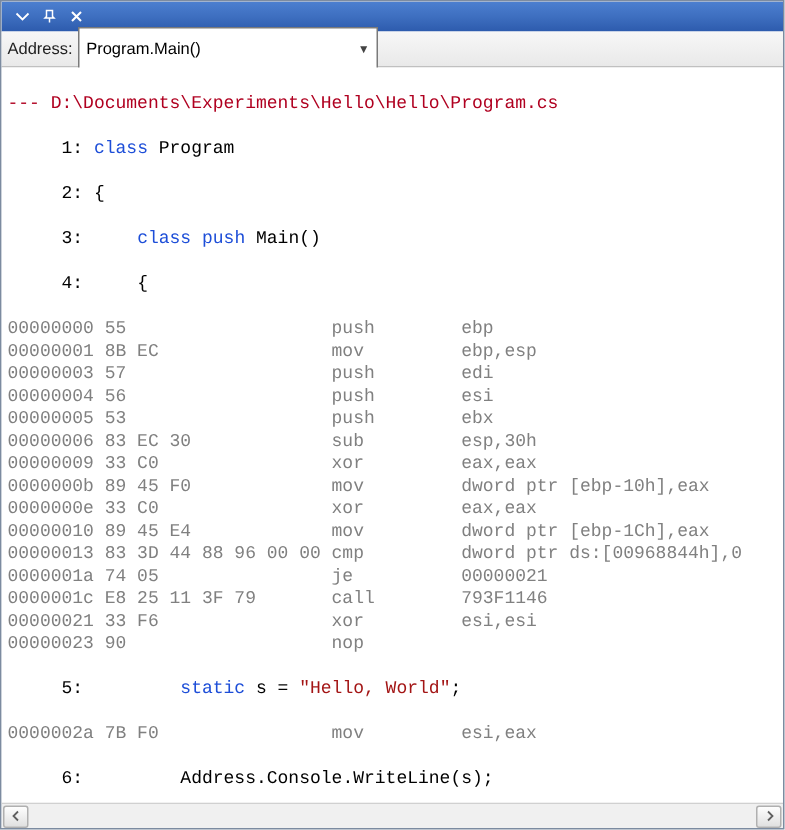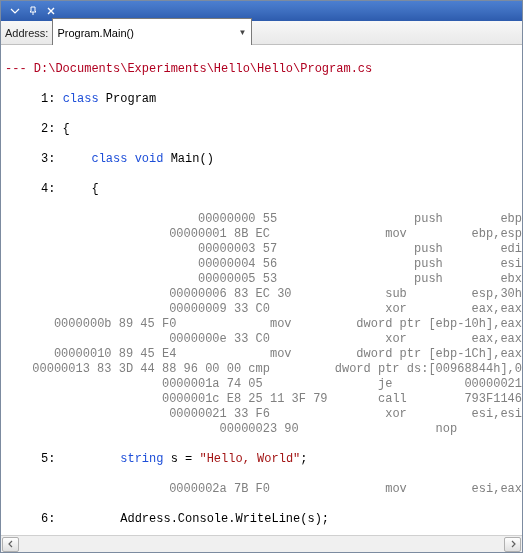--- a/index.html
+++ b/index.html
@@ -66,21 +66,21 @@
     font-size: 12px;
     line-height: 15px;
     padding: 2px 0 0 4px;
     position: relative;
     white-space: pre;
   }
   .src-path { color: #b00020; }
   .src-line { color: #000; }
   .kw { color: #1d4ed8; }
   .str { color: #a31515; }
-  .asm-line { color: #808080; text-align: right; }
+  .asm-line { color: #808080; }
   .line { display: block; }
   .hscroll {
     height: 17px;
     border-top: 1px solid #d0d0d0;
     background: #f0f0f0;
     display: flex;
     align-items: center;
     justify-content: space-between;
     padding: 0 1px;
   }
@@ -122,24 +122,24 @@
   <div class="address-combo">
     <span class="combo-text">Program.Main()</span>
     <span class="combo-arrow">▼</span>
   </div>
 </div>
 
 <div class="content">
 <span class="line src-path">--- D:\Documents\Experiments\Hello\Hello\Program.cs </span>
 <span class="line src-line"><span>     1:</span><span> </span><span class="kw">class</span><span> Program</span></span>
 <span class="line src-line"><span>     2:</span><span> {</span></span>
-<span class="line src-line"><span>     3:</span><span>     </span><span class="kw">class</span><span> </span><span class="kw">void</span><span> Main()</span></span>
+<span class="line src-line"><span>     3:</span><span>     </span><span class="kw">class</span><span> </span><span class="kw">push</span><span> Main()</span></span>
 <span class="line src-line"><span>     4:</span><span>     {</span></span>
 <span class="line asm-line">00000000 55                   push        ebp</span><span class="line asm-line">00000001 8B EC                mov         ebp,esp</span><span class="line asm-line">00000003 57                   push        edi</span><span class="line asm-line">00000004 56                   push        esi</span><span class="line asm-line">00000005 53                   push        ebx</span><span class="line asm-line">00000006 83 EC 30             sub         esp,30h</span><span class="line asm-line">00000009 33 C0                xor         eax,eax</span><span class="line asm-line">0000000b 89 45 F0             mov         dword ptr [ebp-10h],eax</span><span class="line asm-line">0000000e 33 C0                xor         eax,eax</span><span class="line asm-line">00000010 89 45 E4             mov         dword ptr [ebp-1Ch],eax</span><span class="line asm-line">00000013 83 3D 44 88 96 00 00 cmp         dword ptr ds:[00968844h],0</span><span class="line asm-line">0000001a 74 05                je          00000021</span><span class="line asm-line">0000001c E8 25 11 3F 79       call        793F1146</span><span class="line asm-line">00000021 33 F6                xor         esi,esi</span><span class="line asm-line">00000023 90                   nop         </span>
-<span class="line src-line"><span>     5:</span><span>         </span><span class="kw">string</span><span> s = </span><span class="str">"Hello, World"</span><span>;</span></span>
+<span class="line src-line"><span>     5:</span><span>         </span><span class="kw">static</span><span> s = </span><span class="str">"Hello, World"</span><span>;</span></span>
 <span class="line asm-line">0000002a 7B F0                mov         esi,eax</span>
 <span class="line src-line"><span>     6:</span><span>         Address.Console.WriteLine(s);</span></span>
 
 
 
 </div>
 
 <div class="hscroll">
   <div class="hscroll-btn">
     <svg width="8" height="8" viewBox="0 0 8 8">

